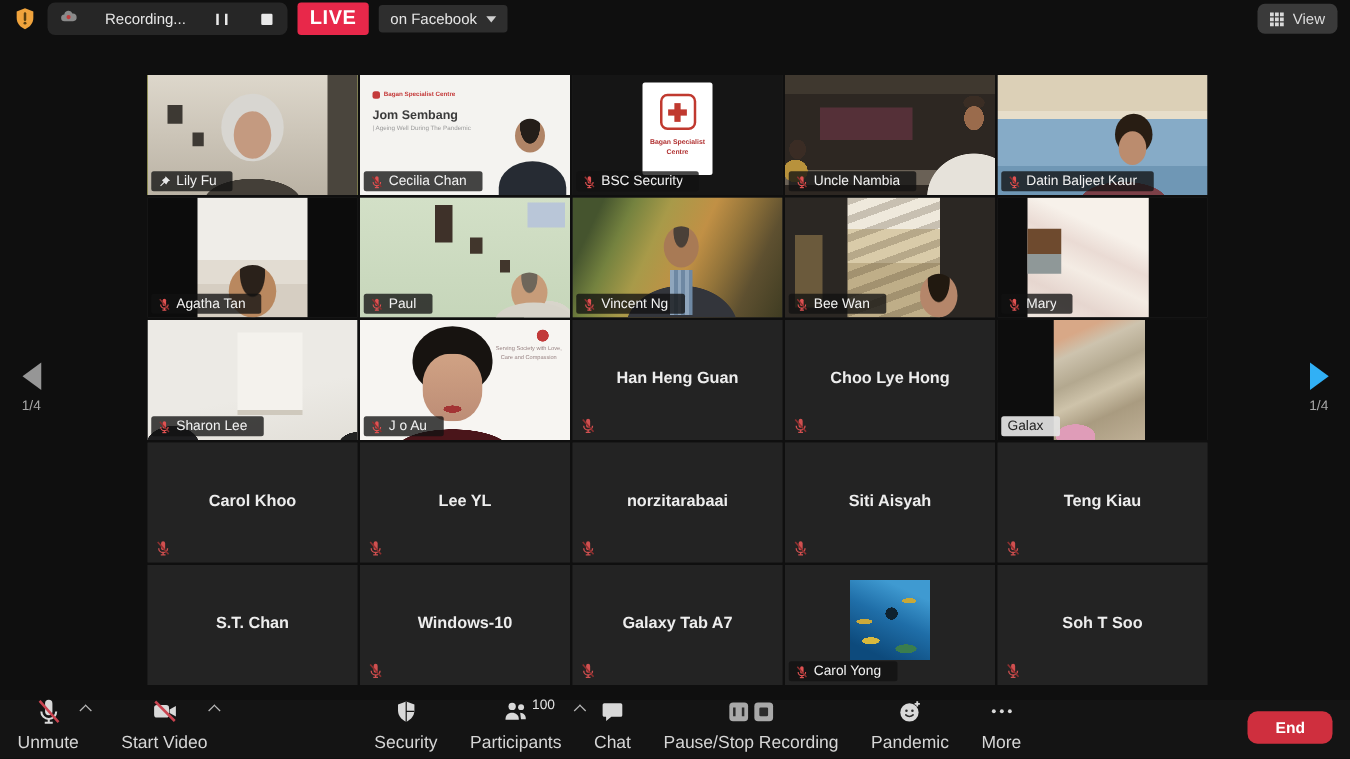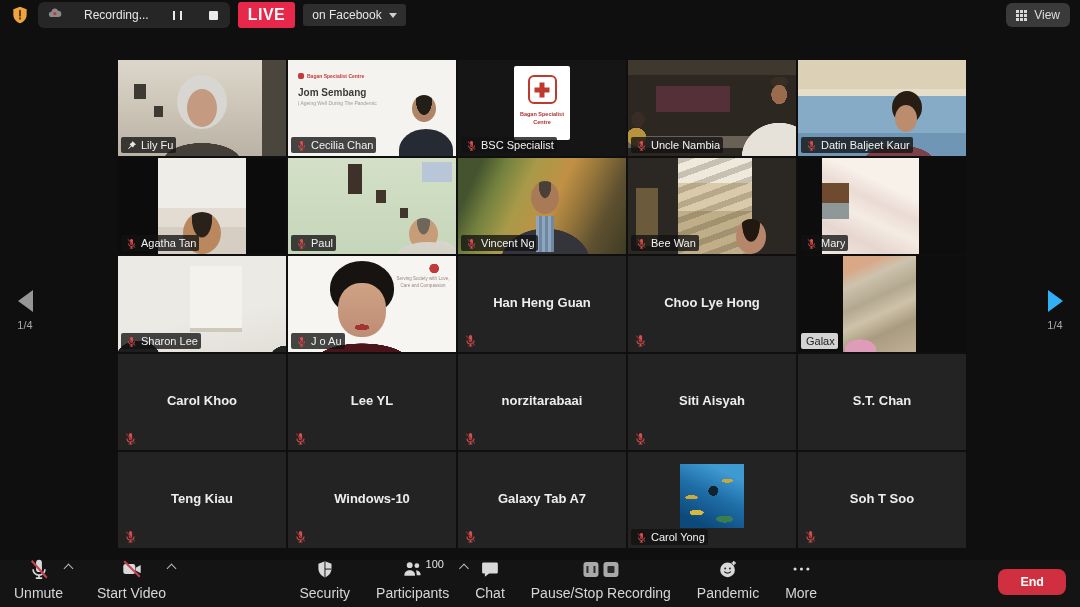--- a/index.html
+++ b/index.html
@@ -34,21 +34,21 @@
         grid-template-columns:repeat(5,168px);grid-auto-rows:96px;gap:2px;}
   .tile{position:relative;background:#232323;overflow:hidden;cursor:pointer;}
   .tile.active{outline:2px solid #d4d84f;outline-offset:-2px;z-index:2;}
   .vid{position:absolute;inset:0;overflow:hidden;}
   .vid.off{background:#232323;}
   .vid::before,.vid::after{content:"";position:absolute;}
 
   .center-name{position:absolute;left:0;right:0;top:50%;transform:translateY(-62%);text-align:center;
                font-size:13px;font-weight:bold;color:#ededed;}
   .corner{position:absolute;left:3px;bottom:3px;display:flex;align-items:center;gap:4px;
-          background:rgba(18,18,18,.78);padding:2px 3px 2px 5px;border-radius:2px;max-width:93%;box-sizing:border-box;}
+          background:rgba(18,18,18,.78);padding:2px 13px 2px 5px;border-radius:2px;max-width:93%;box-sizing:border-box;}
   .corner.light{background:rgba(228,228,228,.92);}
   .tile-name{font-size:11px;color:#f2f2f2;white-space:nowrap;overflow:hidden;text-overflow:ellipsis;}
   .corner.light .tile-name{color:#222;}
   .mic-s{display:flex;}
   .mic-corner{position:absolute;left:6px;bottom:5px;display:flex;}
 
   
   .slide{position:absolute;left:10px;top:13px;width:104px;}
   .slide-logo{display:flex;align-items:center;gap:3px;}
   .slide-dot{width:6px;height:6px;background:#c43a3a;border-radius:2px;flex:none;}
@@ -281,21 +281,21 @@
         </div>
         <div class="corner" data-name="participant-name-label">
           <span class="mic-s" data-name="mic-muted-icon">
             <svg viewBox="0 0 24 24" width="11" height="11">
               <path d="M12 2a3 3 0 0 1 3 3v7a3 3 0 0 1-6 0V5a3 3 0 0 1 3-3z" fill="#e05252"></path>
               <path d="M5.5 12a6.5 6.5 0 0 0 13 0" fill="none" stroke="#e05252" stroke-width="2"></path>
               <path d="M12 18.5V22M8.5 22h7" stroke="#e05252" stroke-width="2"></path>
               <path d="M4 3l16 18" stroke="#8d2f2f" stroke-width="2.4"></path>
             </svg>
           </span>
-          <span class="tile-name" data-name="participant-name">BSC Specialist</span>
+          <span class="tile-name" data-name="participant-name">BSC Security</span>
         </div>
       </div>
       <div class="tile" data-name="participant-tile">
     <div class="vid scene-nambia" data-name="participant-video"></div>
   <div class="corner" data-name="participant-name-label">
           <span class="mic-s" data-name="mic-muted-icon">
             <svg viewBox="0 0 24 24" width="11" height="11">
               <path d="M12 2a3 3 0 0 1 3 3v7a3 3 0 0 1-6 0V5a3 3 0 0 1 3-3z" fill="#e05252"></path>
               <path d="M5.5 12a6.5 6.5 0 0 0 13 0" fill="none" stroke="#e05252" stroke-width="2"></path>
               <path d="M12 18.5V22M8.5 22h7" stroke="#e05252" stroke-width="2"></path>
@@ -491,33 +491,33 @@
           <svg viewBox="0 0 24 24" width="13" height="13">
             <path d="M12 2a3 3 0 0 1 3 3v7a3 3 0 0 1-6 0V5a3 3 0 0 1 3-3z" fill="#d05050"></path>
             <path d="M5.5 12a6.5 6.5 0 0 0 13 0" fill="none" stroke="#d05050" stroke-width="2"></path>
             <path d="M12 18.5V22M8.5 22h7" stroke="#d05050" stroke-width="2"></path>
             <path d="M4 3l16 18" stroke="#8d2f2f" stroke-width="2.4"></path>
           </svg>
         </span>
       </div>
       <div class="tile" data-name="participant-tile">
     <div class="vid off" data-name="participant-video"></div>
+  <div class="center-name" data-name="participant-name-centered">Teng Kiau</div>
+        <span class="mic-corner" data-name="mic-muted-icon">
+          <svg viewBox="0 0 24 24" width="13" height="13">
+            <path d="M12 2a3 3 0 0 1 3 3v7a3 3 0 0 1-6 0V5a3 3 0 0 1 3-3z" fill="#d05050"></path>
+            <path d="M5.5 12a6.5 6.5 0 0 0 13 0" fill="none" stroke="#d05050" stroke-width="2"></path>
+            <path d="M12 18.5V22M8.5 22h7" stroke="#d05050" stroke-width="2"></path>
+            <path d="M4 3l16 18" stroke="#8d2f2f" stroke-width="2.4"></path>
+          </svg>
+        </span>
+      </div>
+      <div class="tile" data-name="participant-tile">
+    <div class="vid off" data-name="participant-video"></div>
   <div class="center-name" data-name="participant-name-centered">S.T. Chan</div>
-      </div>
-      <div class="tile" data-name="participant-tile">
-    <div class="vid off" data-name="participant-video"></div>
-  <div class="center-name" data-name="participant-name-centered">Teng Kiau</div>
-        <span class="mic-corner" data-name="mic-muted-icon">
-          <svg viewBox="0 0 24 24" width="13" height="13">
-            <path d="M12 2a3 3 0 0 1 3 3v7a3 3 0 0 1-6 0V5a3 3 0 0 1 3-3z" fill="#d05050"></path>
-            <path d="M5.5 12a6.5 6.5 0 0 0 13 0" fill="none" stroke="#d05050" stroke-width="2"></path>
-            <path d="M12 18.5V22M8.5 22h7" stroke="#d05050" stroke-width="2"></path>
-            <path d="M4 3l16 18" stroke="#8d2f2f" stroke-width="2.4"></path>
-          </svg>
-        </span>
       </div>
       <div class="tile" data-name="participant-tile">
     <div class="vid off" data-name="participant-video"></div>
   <div class="center-name" data-name="participant-name-centered">Windows-10</div>
         <span class="mic-corner" data-name="mic-muted-icon">
           <svg viewBox="0 0 24 24" width="13" height="13">
             <path d="M12 2a3 3 0 0 1 3 3v7a3 3 0 0 1-6 0V5a3 3 0 0 1 3-3z" fill="#d05050"></path>
             <path d="M5.5 12a6.5 6.5 0 0 0 13 0" fill="none" stroke="#d05050" stroke-width="2"></path>
             <path d="M12 18.5V22M8.5 22h7" stroke="#d05050" stroke-width="2"></path>
             <path d="M4 3l16 18" stroke="#8d2f2f" stroke-width="2.4"></path>

